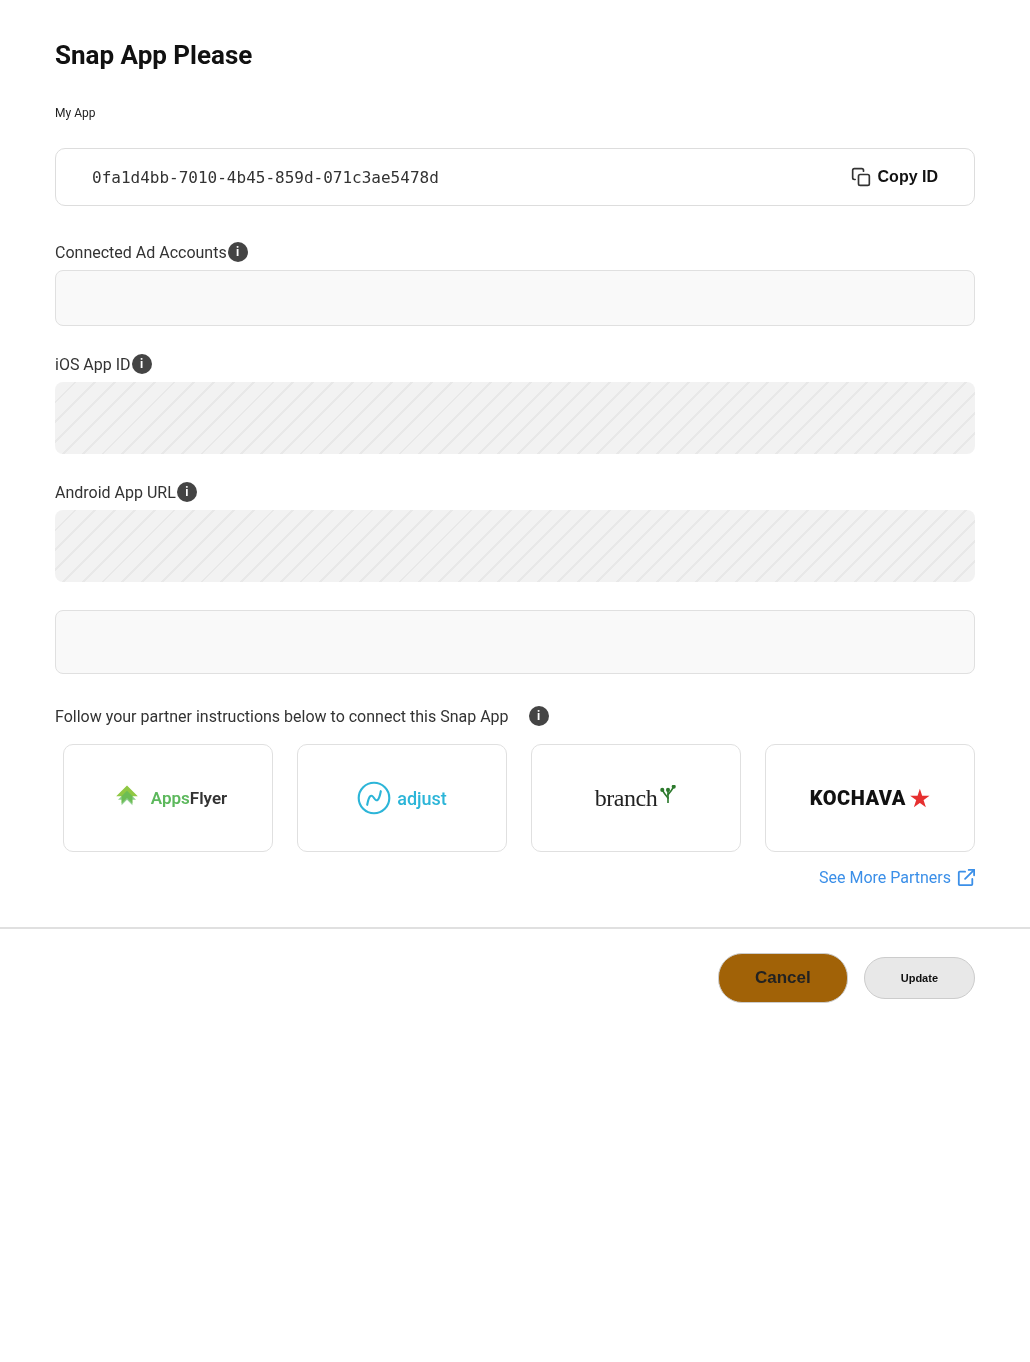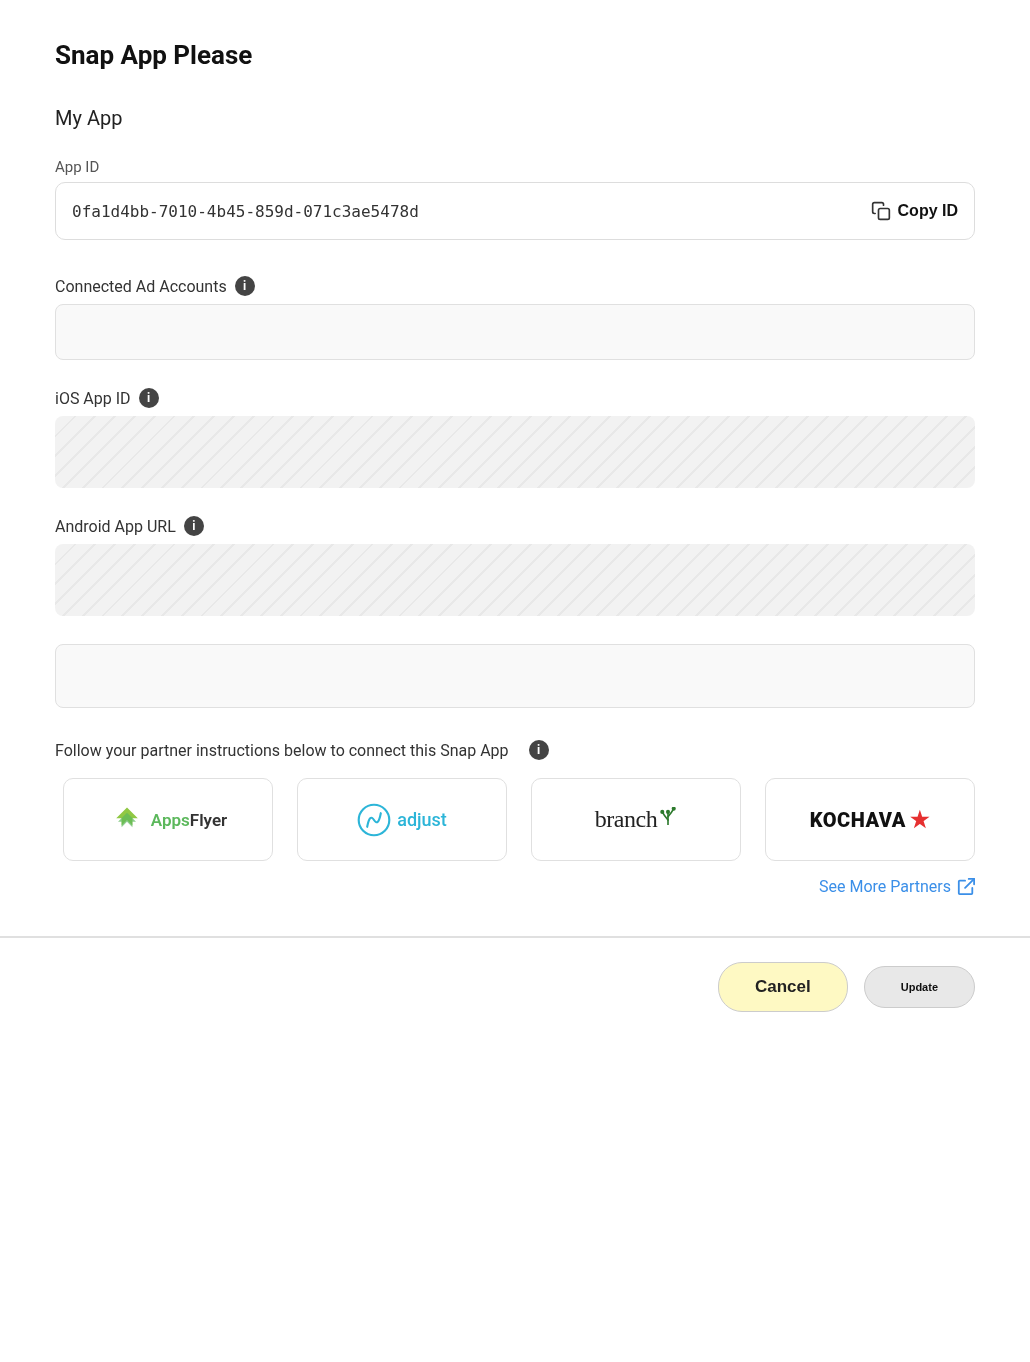--- a/index.html
+++ b/index.html
@@ -23,30 +23,30 @@
       font-weight: 700;
       color: #111;
       margin-bottom: 36px;
     }
     .field-label {
       font-size: 15px;
       color: #555;
       margin-bottom: 6px;
     }
     .field-value {
-      font-size: 20px;
+      font-size: 12px;
       color: #222;
       margin-bottom: 28px;
     }
     .app-id-box {
       border: 1.5px solid #ddd;
       border-radius: 10px;
       display: flex;
       align-items: center;
-      padding: 18px 16px;
+      padding: 18px 36px;
       margin-bottom: 36px;
       background: #fff;
     }
     .app-id-text {
       flex: 1;
       font-size: 16px;
       color: #333;
       font-family: monospace;
     }
     .copy-id-btn {
@@ -63,21 +63,21 @@
     .copy-icon {
       width: 20px;
       height: 20px;
     }
     .section-label {
       font-size: 16px;
       color: #333;
       margin-bottom: 8px;
       display: flex;
       align-items: center;
-      gap: 8px;
+      gap: 1px;
     }
     .info-icon {
       width: 20px;
       height: 20px;
       border-radius: 50%;
       background: #444;
       color: #fff;
       font-size: 12px;
       font-weight: 700;
       display: inline-flex;
@@ -121,21 +121,21 @@
     }
     .partner-grid {
       display: grid;
       grid-template-columns: repeat(4, 1fr);
       gap: 16px;
       margin-bottom: 16px;
     }
     .partner-card {
       border: 1.5px solid #e0e0e0;
       border-radius: 10px;
-      height: 83px;
+      height: 108px;
       display: flex;
       align-items: center;
       justify-content: center;
       background: #fff;
       cursor: pointer;
       padding: 12px;
       margin-left: 8px;
     }
     .partner-logo-appsflyer {
       display: flex;
@@ -223,21 +223,21 @@
       gap: 16px;
       align-items: center;
     }
     .cancel-btn {
       border: 1.5px solid #ccc;
       border-radius: 24px;
       padding: 14px 36px;
       font-size: 17px;
       font-weight: 600;
       color: #222;
-      background: #fef9c3;
+      background: #a16207;
       cursor: pointer;
     }
     .update-btn {
       border: 1.5px solid #ccc;
       border-radius: 24px;
       padding: 14px 36px;
       font-size: 11px;
       font-weight: 700;
       color: #111;
       background: #e8e8e8;
@@ -246,21 +246,20 @@
   </style>
 </head>
 <body>
 
 <div class="page-container">
 
   <div class="page-title">Snap App Please</div>
 
   <div class="field-value">My App</div>
 
-  <div class="field-label">App ID</div>
   <div class="app-id-box">
     <span class="app-id-text">0fa1d4bb-7010-4b45-859d-071c3ae5478d</span>
     <button class="copy-id-btn">
       <svg class="copy-icon" viewBox="0 0 24 24" fill="none" stroke="#333" stroke-width="2" stroke-linecap="round" stroke-linejoin="round">
         <rect x="9" y="9" width="13" height="13" rx="2" ry="2"></rect>
         <path d="M5 15H4a2 2 0 0 1-2-2V4a2 2 0 0 1 2-2h9a2 2 0 0 1 2 2v1"></path>
       </svg>
       <span>Copy ID</span>
     </button>
   </div>

